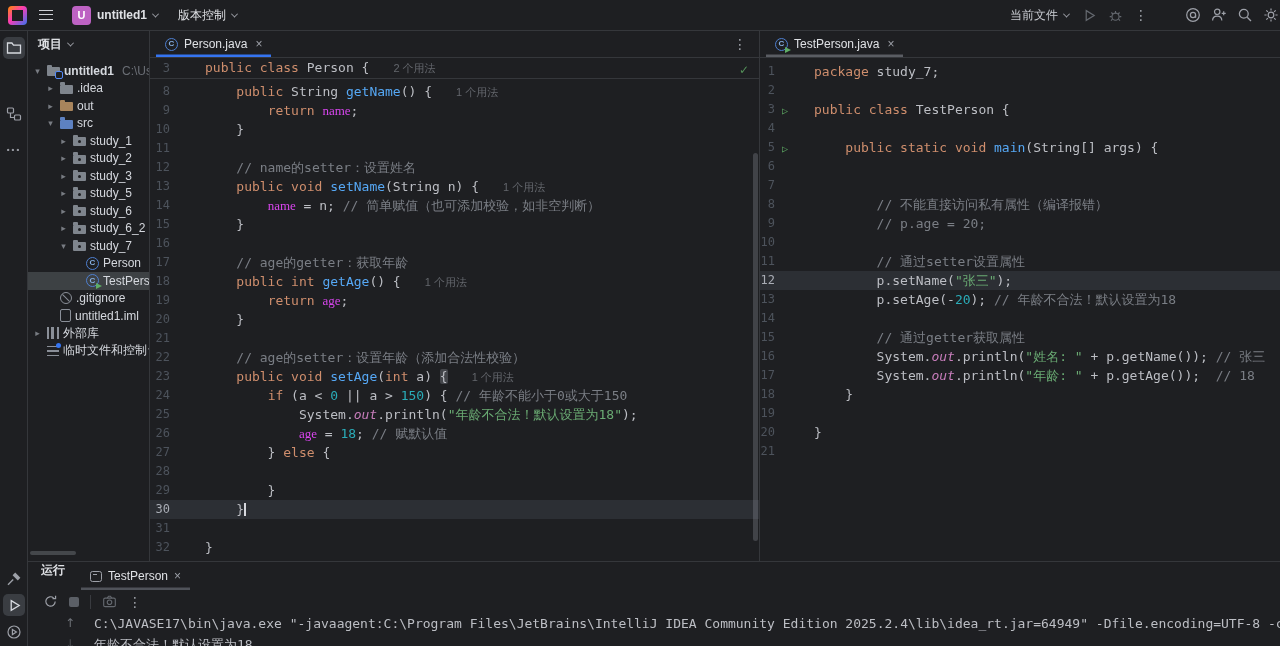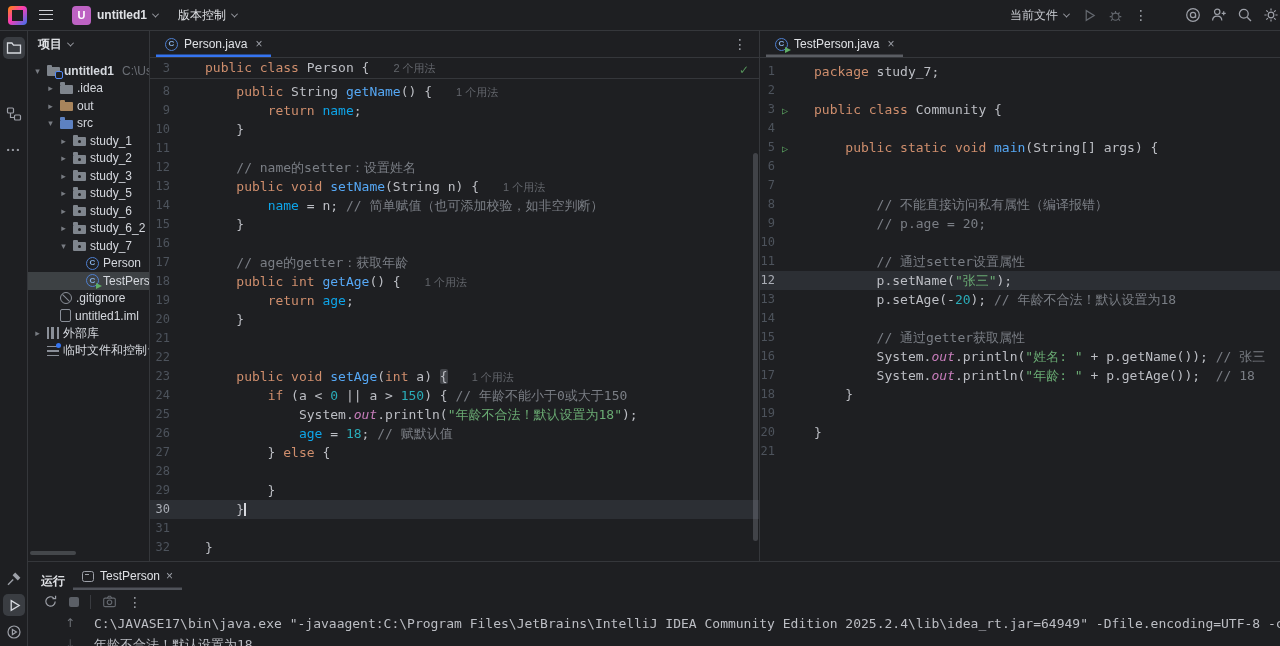--- a/index.html
+++ b/index.html
@@ -78,31 +78,31 @@
   .ed-line.cur{background:#2c2f34;}
   .ed-line.cur .g{color:#a9adb5;}
   .ed-line.sticky{height:21px;line-height:20px;border-bottom:1px solid #35373b;margin-bottom:3px;background:#1e1f22;}
   .g{flex:none;text-align:right;color:#4d535c;font-size:12px;}
   #editorL .g{width:20px;}  #editorL .rc{width:35px;}
   #editorR .g{width:15px;}  #editorR .rc{width:39px;padding-left:7px;}
   .rc{flex:none;}
   .runi{color:#5fad65;font-size:10px;line-height:19px;display:inline-block;}
   .codeln{white-space:pre;flex:none;}
   .t-k{color:#cf8e6d;} .t-d{color:#bcbec4;} .t-m{color:#56a8f5;} .t-s{color:#6aab73;}
-  .t-n{color:#2aacb8;} .t-c{color:#7a7e85;} .t-f{color:#0ea5e9;}
+  .t-n{color:#2aacb8;} .t-c{color:#7a7e85;} .t-f{color:#d946ef;font-family:Liberation Serif, serif;}
   .t-o{color:#c77dbb;font-style:italic;}
   .t-b{color:#bcbec4;background:#43454a;border-radius:2px;}
   .t-i{color:#63666c;font-size:11px;margin-left:24px;font-family:"Liberation Sans",sans-serif;}
   .caret{display:inline-block;width:1.5px;height:13px;background:#d6d8dd;vertical-align:-2px;}
   .inspect{position:absolute;top:3px;right:10px;color:#549159;font-size:12px;font-family:"DejaVu Sans",sans-serif;}
   .vthumb{position:absolute;right:1px;top:95px;width:5px;height:388px;background:rgba(158,163,172,.28);border-radius:3px;}
 
   
   #runpanel{height:85px;flex:none;border-top:1px solid #35373b;display:flex;flex-direction:column;min-width:0;}
-  .rp-head{height:28px;flex:none;display:flex;align-items:flex-end;padding-left:13px;gap:8px;}
+  .rp-head{height:28px;flex:none;display:flex;align-items:flex-start;padding-left:13px;gap:16px;}
   .rp-title{font-weight:700;}
   .rp-tab{display:flex;align-items:center;gap:6px;height:100%;padding:0 9px;box-shadow:inset 0 -2.5px 0 #50535a;}
   .icon-console{width:12px;height:11px;border:1.3px solid #9da0a8;border-radius:2.5px;position:relative;}
   .icon-console::after{content:"";position:absolute;left:2px;top:2px;width:4px;height:1.4px;background:#9da0a8;}
   .rp-tools{height:23px;flex:none;display:flex;align-items:center;gap:11px;padding-left:15px;color:#9da0a8;}
   .stop-sq{width:10px;height:10px;border-radius:2px;background:#5b5f66;}
   .vsep{width:1px;height:14px;background:#393b40;}
   .rp-console{flex:1;position:relative;overflow:hidden;font:13px/21px "DejaVu Sans Mono",monospace;color:#bcbec4;padding-left:66px;}
   .console-line{white-space:pre;}
   .con-gutter{position:absolute;left:34px;top:0;width:16px;text-align:center;color:#6f737a;
@@ -397,20 +397,21 @@
                 <span class="codeln"><span class="t-d">    }</span></span>
               </div>
               <div class="ed-line">
                 <span class="g">21</span>
                 <span class="rc"></span>
                 <span class="codeln"></span>
               </div>
               <div class="ed-line">
                 <span class="g">22</span>
                 <span class="rc"></span>
+                <span class="codeln"><span class="t-c">    // age的setter：设置年龄（添加合法性校验）</span></span>
               </div>
               <div class="ed-line">
                 <span class="g">23</span>
                 <span class="rc"></span>
                 <span class="codeln"><span class="t-d">    </span><span class="t-k">public</span><span class="t-d"> </span><span class="t-k">void</span><span class="t-d"> </span><span class="t-m">setAge</span><span class="t-d">(</span><span class="t-k">int</span><span class="t-d"> a) </span><span class="t-b">{</span><span class="t-i">1 个用法</span></span>
               </div>
               <div class="ed-line">
                 <span class="g">24</span>
                 <span class="rc"></span>
                 <span class="codeln"><span class="t-d">        </span><span class="t-k">if</span><span class="t-d"> (a &lt; </span><span class="t-n">0</span><span class="t-d"> || a &gt; </span><span class="t-n">150</span><span class="t-d">) { </span><span class="t-c">// 年龄不能小于0或大于150</span></span>
@@ -472,21 +473,21 @@
                 <span class="codeln"><span class="t-k">package</span><span class="t-d"> study_7;</span></span>
               </div>
               <div class="ed-line">
                 <span class="g">2</span>
                 <span class="rc"></span>
                 <span class="codeln"></span>
               </div>
               <div class="ed-line">
                 <span class="g">3</span>
                 <span class="rc"><span class="runi">▷</span></span>
-                <span class="codeln"><span class="t-k">public</span><span class="t-d"> </span><span class="t-k">class</span><span class="t-d"> Community {</span></span>
+                <span class="codeln"><span class="t-k">public</span><span class="t-d"> </span><span class="t-k">class</span><span class="t-d"> TestPerson {</span></span>
               </div>
               <div class="ed-line">
                 <span class="g">4</span>
                 <span class="rc"></span>
                 <span class="codeln"></span>
               </div>
               <div class="ed-line">
                 <span class="g">5</span>
                 <span class="rc"><span class="runi">▷</span></span>
                 <span class="codeln"><span class="t-d">    </span><span class="t-k">public</span><span class="t-d"> </span><span class="t-k">static</span><span class="t-d"> </span><span class="t-k">void</span><span class="t-d"> </span><span class="t-m">main</span><span class="t-d">(String[] args) {</span></span>

